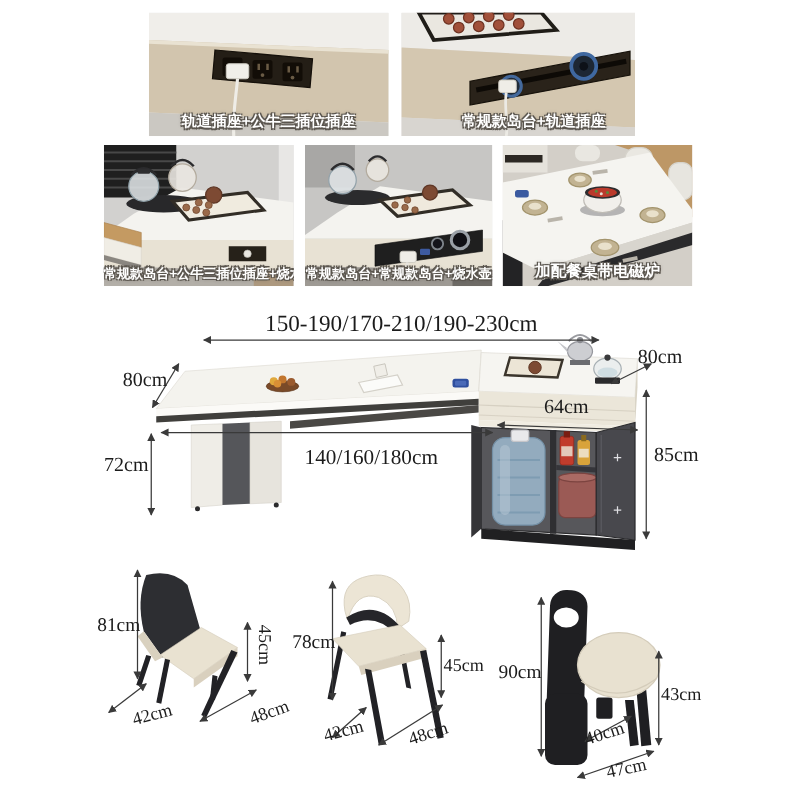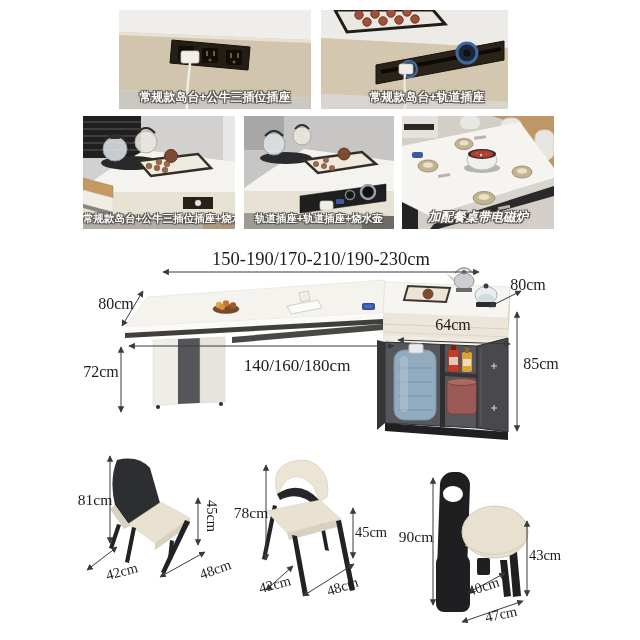--- a/index.html
+++ b/index.html
@@ -38,21 +38,21 @@
         <rect x="111" y="43" width="2" height="5" fill="#6a5b45"></rect>
           <rect x="118" y="43" width="2" height="5" fill="#6a5b45"></rect>
         <circle cx="91" cy="50" r="1.5" fill="#6a5b45"></circle>
           <circle cx="115" cy="52" r="1.5" fill="#6a5b45"></circle>
       </g>
       <g>
         <rect x="62" y="41" width="18" height="12" rx="2" fill="#f1efe9" stroke="#cfccc3" stroke-width="0.8"></rect>
         <path d="M 71,53 C 70,67 67,80 68,99" stroke="#efede7" stroke-width="2.5" fill="none"></path>
       </g>
     </svg>
-    <figcaption class="cap" style="bottom:3px;font-size:12px;">常规款岛台+公牛三插位插座</figcaption>
+    <figcaption class="cap" style="bottom:3px;font-size:12px;">轨道插座+公牛三插位插座</figcaption>
   </figure>
 
   <figure class="photo" style="left:321px;top:10px;width:212px;height:99px;">
     <svg width="187" height="99" viewBox="0 0 187 99">
       <rect x="0" y="0" width="187" height="99" fill="#e2e0dd"></rect>
       <polygon points="0,0 187,0 187,38 0,28" fill="#edebe7"></polygon>
       <g>
         <polygon points="14,0 112,0 124,14 26,22" fill="#eae7e0" stroke="#201d18" stroke-width="3"></polygon>
         <circle cx="38" cy="5" r="4.2" fill="#a1503a" stroke="#6f3322"></circle>
           <circle cx="54" cy="4" r="4.2" fill="#a1503a" stroke="#6f3322"></circle>
@@ -151,21 +151,21 @@
         <circle cx="106" cy="79" r="4.5" fill="#14141a" stroke="#7e848a" stroke-width="1.5"></circle>
         <rect x="92" y="83" width="8" height="5" rx="1" fill="#3d5aa0"></rect>
       </g>
       <g>
         <rect x="76" y="85" width="13" height="9" rx="2" fill="#efede7" stroke="#ccc9c0" stroke-width="0.7"></rect>
         <path d="M 82,94 C 80,103 84,108 82,113" stroke="#e8e6e0" stroke-width="2" fill="none"></path>
       </g>
       <polygon points="0,97 150,100 150,113 0,113" fill="#9e9a94"></polygon>
       <polygon points="118,100 150,100 150,113 118,113" fill="#6e6b66"></polygon>
     </svg>
-    <figcaption class="cap" style="bottom:3px;font-size:10.5px;">轨道插座+轨道插座+烧水壶</figcaption>
+    <figcaption class="cap" style="bottom:3px;font-size:10.5px;">常规款岛台+常规款岛台+烧水壶</figcaption>
   </figure>
 
   <figure class="photo" style="left:402px;top:116px;width:152px;height:113px;">
     <svg width="152" height="113" viewBox="0 0 152 113">
       <rect x="0" y="0" width="152" height="113" fill="#d3cfc8"></rect>
       <polygon points="90,0 152,0 152,58 120,10" fill="#bd9766"></polygon>
       <g>
         <rect x="98" y="2" width="22" height="26" rx="9" fill="#eae8e2" stroke="#d6d3cb"></rect>
         <line x1="102" y1="28" x2="100" y2="40" stroke="#1d1d1f" stroke-width="2"></line>
         <line x1="116" y1="28" x2="118" y2="42" stroke="#1d1d1f" stroke-width="2"></line>
@@ -198,21 +198,21 @@
         <ellipse cx="80" cy="52" rx="18" ry="5" fill="#55555a" fill-opacity="0.4"></ellipse>
         <ellipse cx="80" cy="44" rx="15" ry="10" fill="#f1efeb" stroke="#bfbcb6"></ellipse>
         <ellipse cx="80" cy="38" rx="14" ry="5" fill="#2c2c2e"></ellipse>
         <ellipse cx="80" cy="38" rx="11.5" ry="3.8" fill="#bb3a2c"></ellipse>
         <circle cx="75" cy="37" r="1.2" fill="#5a8a3c"></circle>
           <circle cx="84" cy="38" r="1.2" fill="#5a8a3c"></circle>
           <circle cx="79" cy="39" r="1.2" fill="#e5e0d6"></circle>
       </g>
       <rect x="10" y="36" width="11" height="6" rx="2" fill="#3b5aa0"></rect>
     </svg>
-    <figcaption class="cap" style="bottom:3px;font-size:12.5px;font-style:italic;">加配餐桌带电磁炉</figcaption>
+    <figcaption class="cap" style="bottom:3px;font-size:12.5px;">加配餐桌带电磁炉</figcaption>
   </figure>
 
   <svg class="abs" style="left:0;top:240px;" width="640" height="210" viewBox="0 240 640 210">
     <defs>
       <marker id="ahd" viewBox="0 0 10 10" refX="9" refY="5" markerWidth="6.5" markerHeight="6.5" orient="auto-start-reverse">
         <path d="M0,0 L10,5 L0,10 z" fill="#3a3a3a"></path>
       </marker>
     </defs>
 
     <g>

